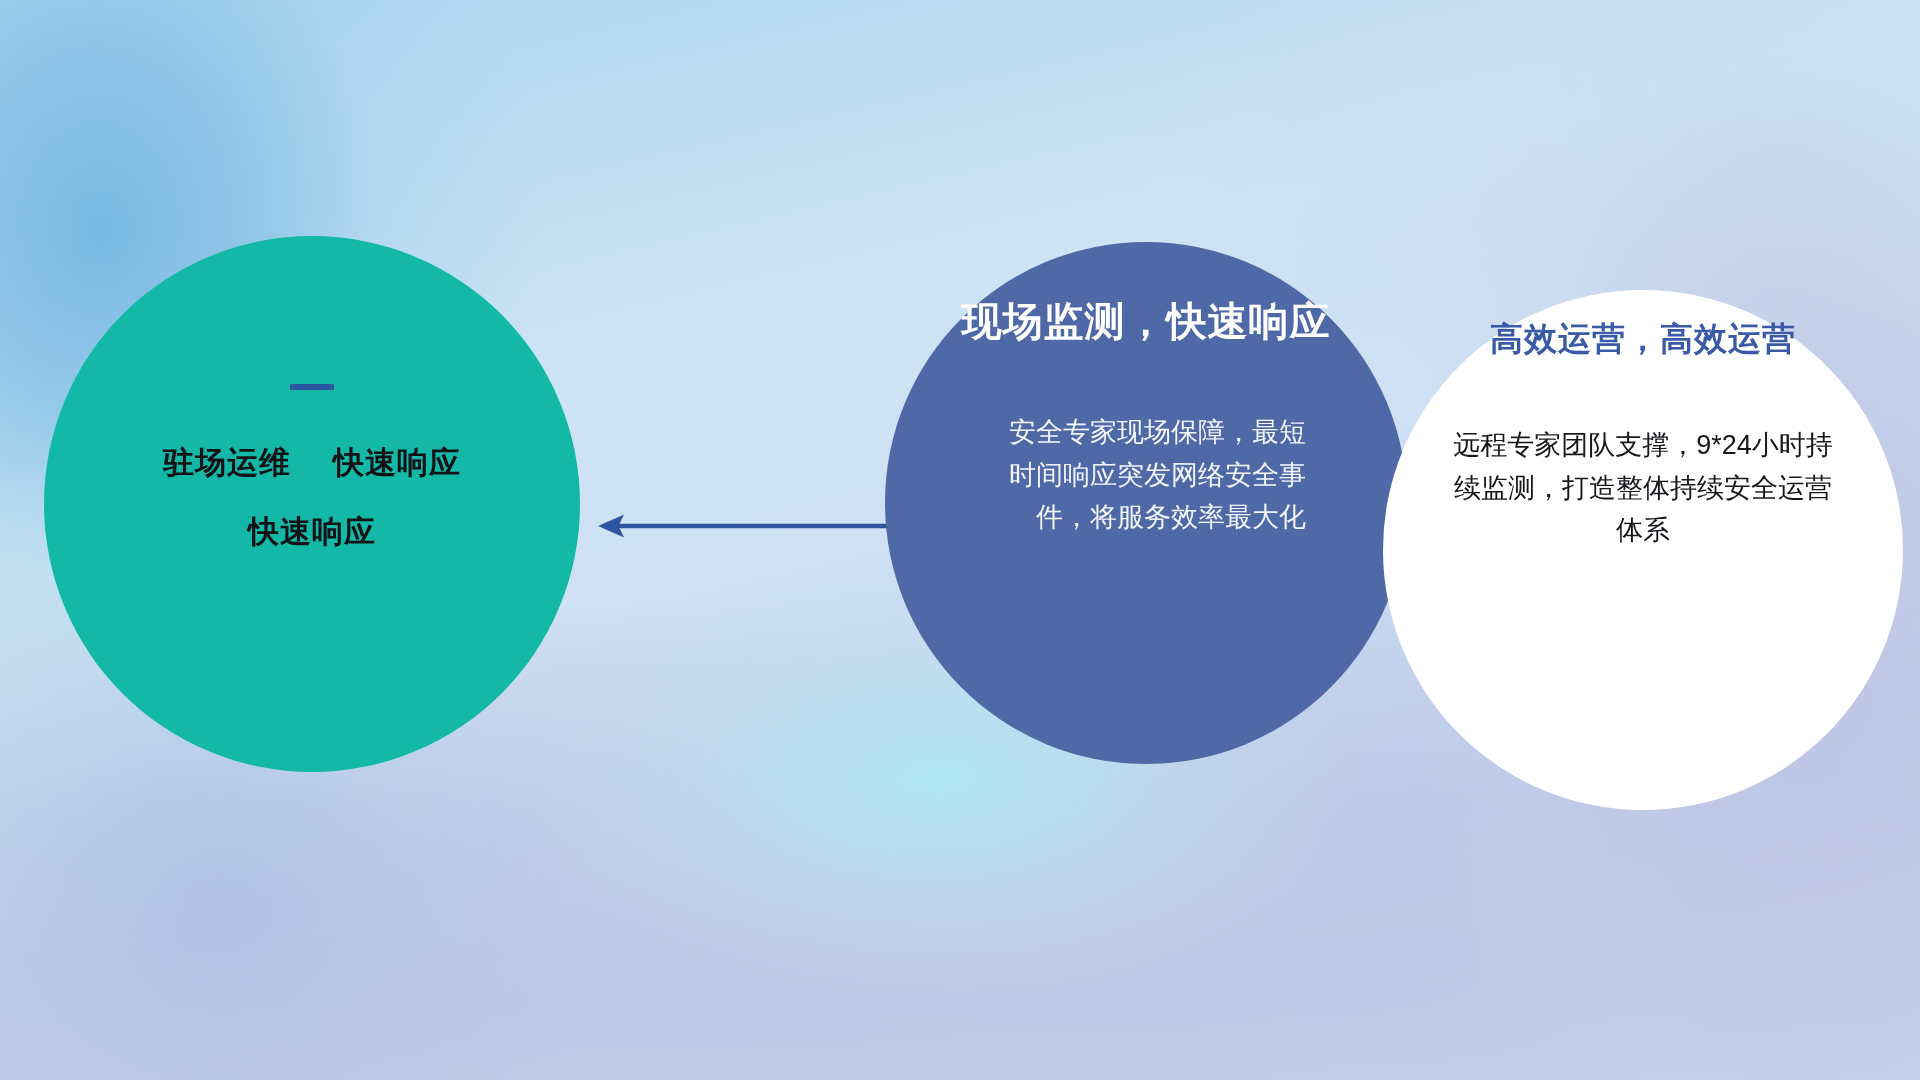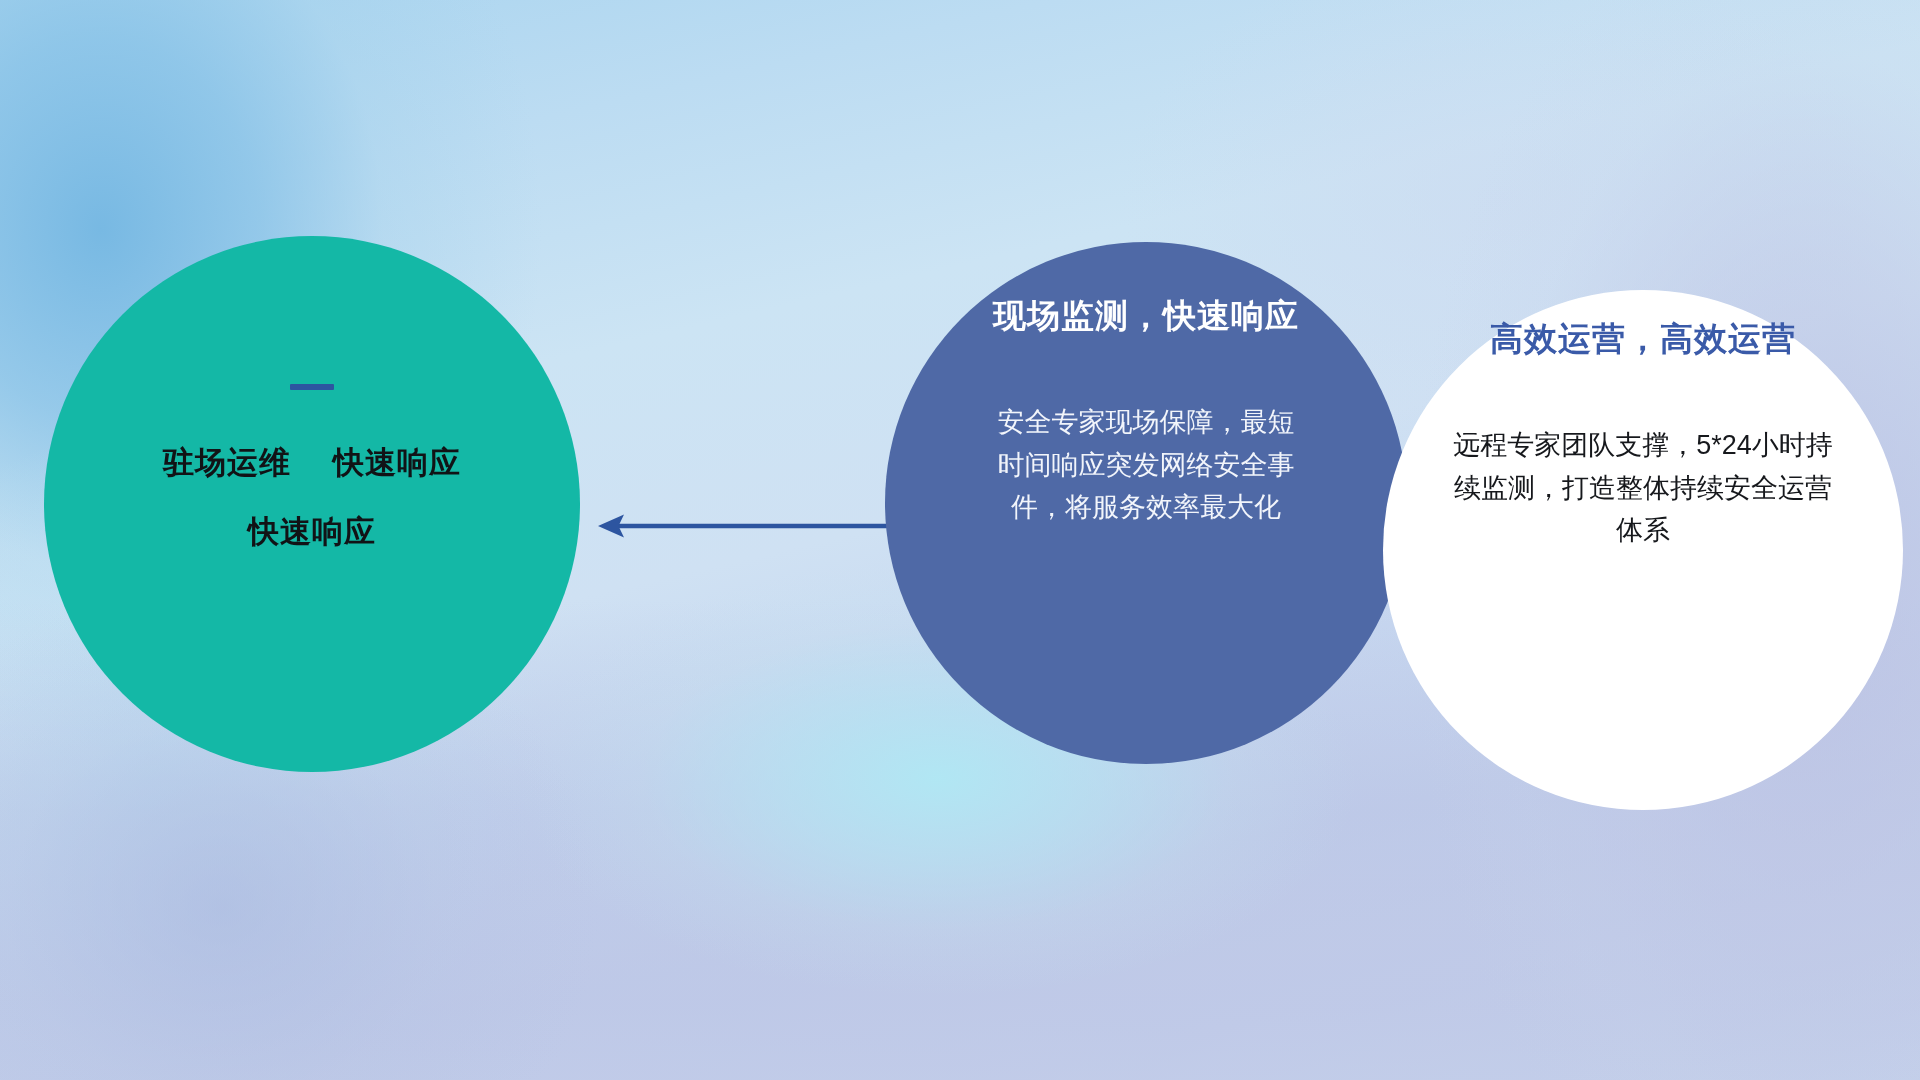--- a/index.html
+++ b/index.html
@@ -124,27 +124,27 @@
   #left-row3 { margin-bottom:0; }
 
   
   #mid-content {
     position:absolute; inset:0;
     display:flex; flex-direction:column; align-items:center;
     padding-top:52px;
     z-index:5;
   }
   #mid-title {
-    color:#ffffff; font-weight:bold; font-size:33px; letter-spacing:1px;
+    color:#ffffff; font-weight:bold; font-size:40px; letter-spacing:1px;
     white-space:nowrap;
   }
   #mid-body {
     margin-top:62px;
     color:#f2f5fb; font-size:27px; line-height:1.58;
-    text-align:center; width:320px;
+    text-align:right; width:320px;
   }
 
   
   #right-content {
     position:absolute; inset:0;
     display:flex; flex-direction:column; align-items:center;
     padding-top:27px;
     z-index:7;
   }
   #right-title {
@@ -202,17 +202,17 @@
   <div class="circle" id="circle-mid">
     <div id="mid-content">
       <div id="mid-title">现场监测，快速响应</div>
       <div id="mid-body">安全专家现场保障，最短时间响应突发网络安全事件，将服务效率最大化</div>
     </div>
   </div>
 
   <div class="circle" id="circle-right">
     <div id="right-content">
       <div id="right-title">高效运营，高效运营</div>
-      <div id="right-body">远程专家团队支撑，5*24小时持续监测，打造整体持续安全运营体系</div>
+      <div id="right-body">远程专家团队支撑，9*24小时持续监测，打造整体持续安全运营体系</div>
     </div>
   </div>
 
 </div>
 
 </body></html>

